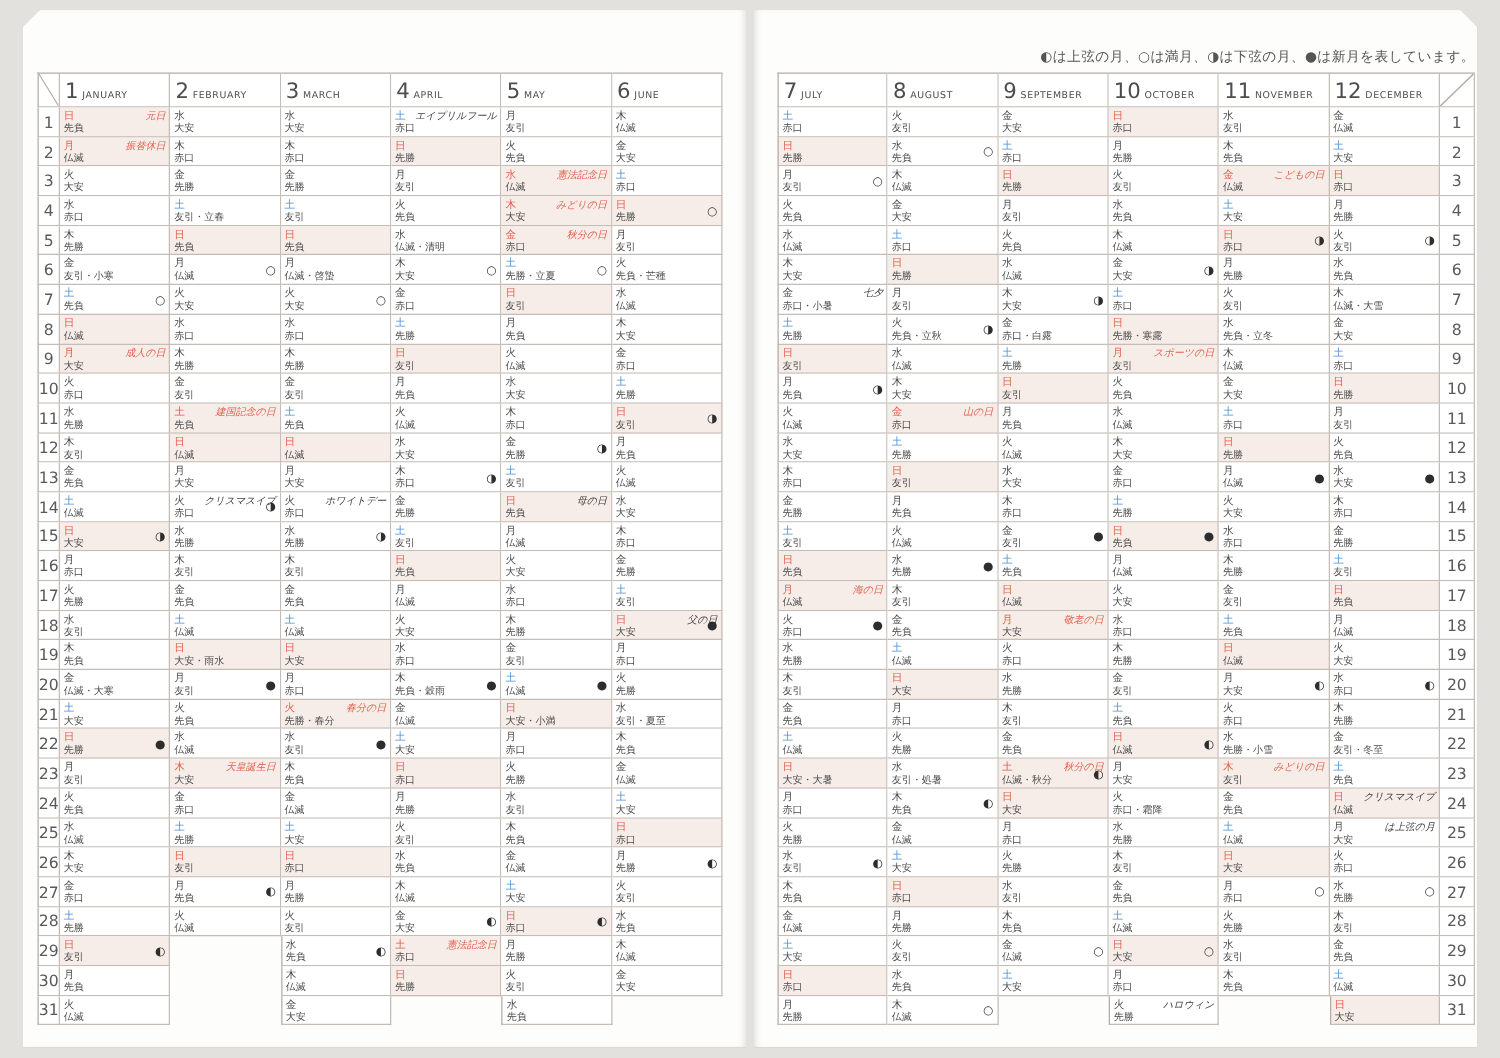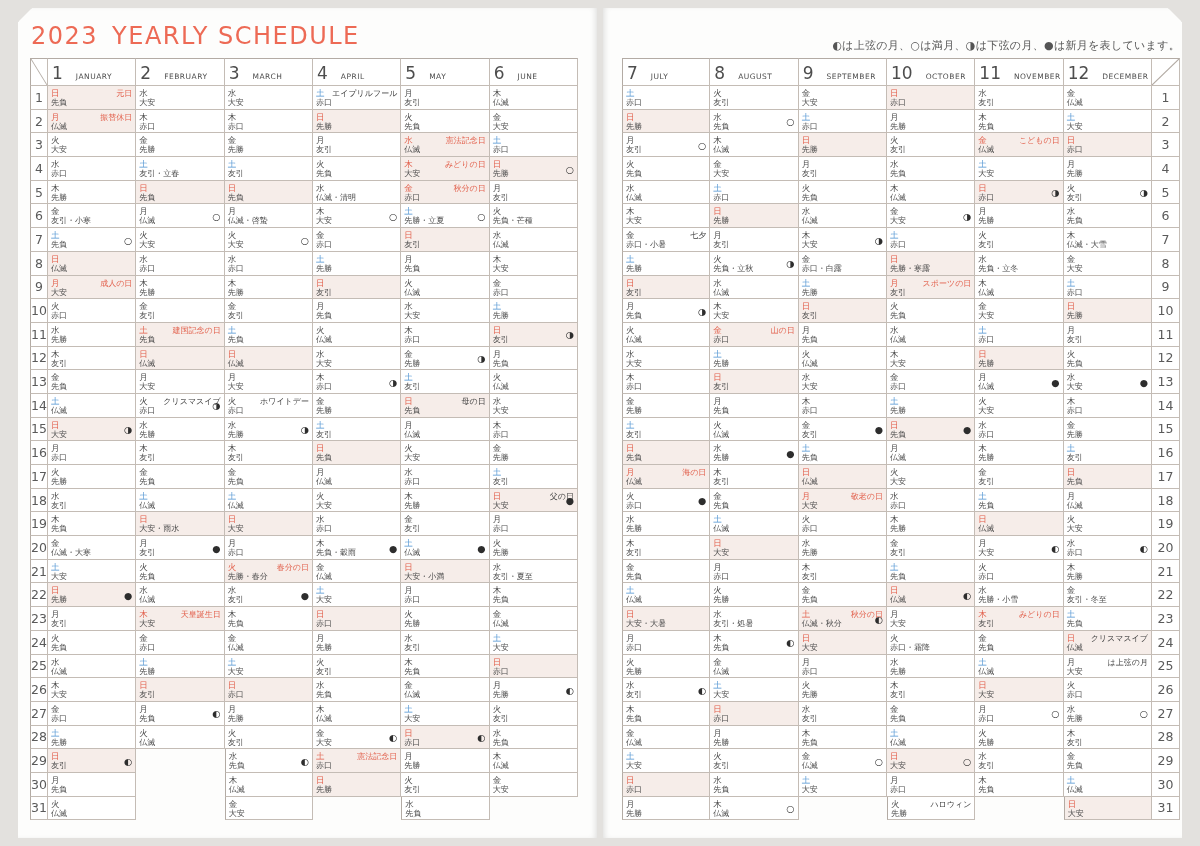--- a/index.html
+++ b/index.html
@@ -18,44 +18,43 @@
   .grid{position:absolute;top:50px;display:grid;grid-template-rows:28px repeat(31,23.7px);}
   .grid.gleft{left:12px;grid-template-columns:18px repeat(6,88.33px);}
   .grid.gright{left:19px;grid-template-columns:repeat(6,88.33px) 28px;}
   .cell{box-sizing:border-box;position:relative;background:#fff;
     border-right:1px solid #c4bcb5;border-bottom:1px solid #c4bcb5;}
   .cell.bt{border-top:1px solid #b3aba4;}
   .cell.bl{border-left:1px solid #b3aba4;}
   .cell.void{border:none;background:transparent;}
   .hcell{display:flex;align-items:baseline;padding:4px 2px 0 4px;overflow:hidden;}
   .hnum{font-size:17px;color:#4d4d4d;line-height:20px;}
-  .hname{font-size:7.5px;color:#4d4d4d;letter-spacing:.5px;margin-left:13px;}
+  .hname{font-size:7.5px;color:#4d4d4d;letter-spacing:.5px;margin-left:3px;}
   .corner{padding:0;}
   .diag{position:absolute;inset:0;width:100%;height:100%;}
   .numcell{display:flex;align-items:center;justify-content:center;
     font-size:12.5px;color:#5a5a5a;}
   .daycell{padding:2px 3px 1px 3px;overflow:hidden;}
   .daycell.hl{background:#f6ede9;}
   .l1,.l2{display:flex;justify-content:space-between;align-items:baseline;
     height:10px;line-height:10px;white-space:nowrap;}
   .wd{font-size:8.5px;color:#4c4c4c;}
   .wd.red{color:#e2604c;}
   .wd.blue{color:#4f93d2;}
-  .lbl{font-size:8px;color:#3f3f3f;margin-left:2px;}
+  .lbl{font-size:8px;color:#3f3f3f;margin-left:2px;font-style:italic;}
   .lbl.h{color:#e2604c;}
   .rk{font-size:8px;color:#4c4c4c;}
   .moon{position:absolute;right:3px;top:55%;transform:translateY(-50%);
     font-size:9.5px;color:#2d2d2d;line-height:1;}
 </style>
 </head>
 <body>
 
 <div class="spread">
   <div class="page left">
-    <div class="title"><span class="yr">2023</span><span>YEARLY SCHEDULE</span></div>
     <div class="grid gleft" id="left-grid">
         <div class="cell hcell corner bt bl">
           <svg viewBox="0 0 10 10" preserveAspectRatio="none" class="diag">
             <line x1="0" y1="0" x2="10" y2="10" stroke="#b3aba4" stroke-width="0.45"></line>
           </svg>
         </div>
         <div class="cell hcell bt">
           <span class="hnum">1</span>
           <span class="hname">JANUARY</span>
         </div>

